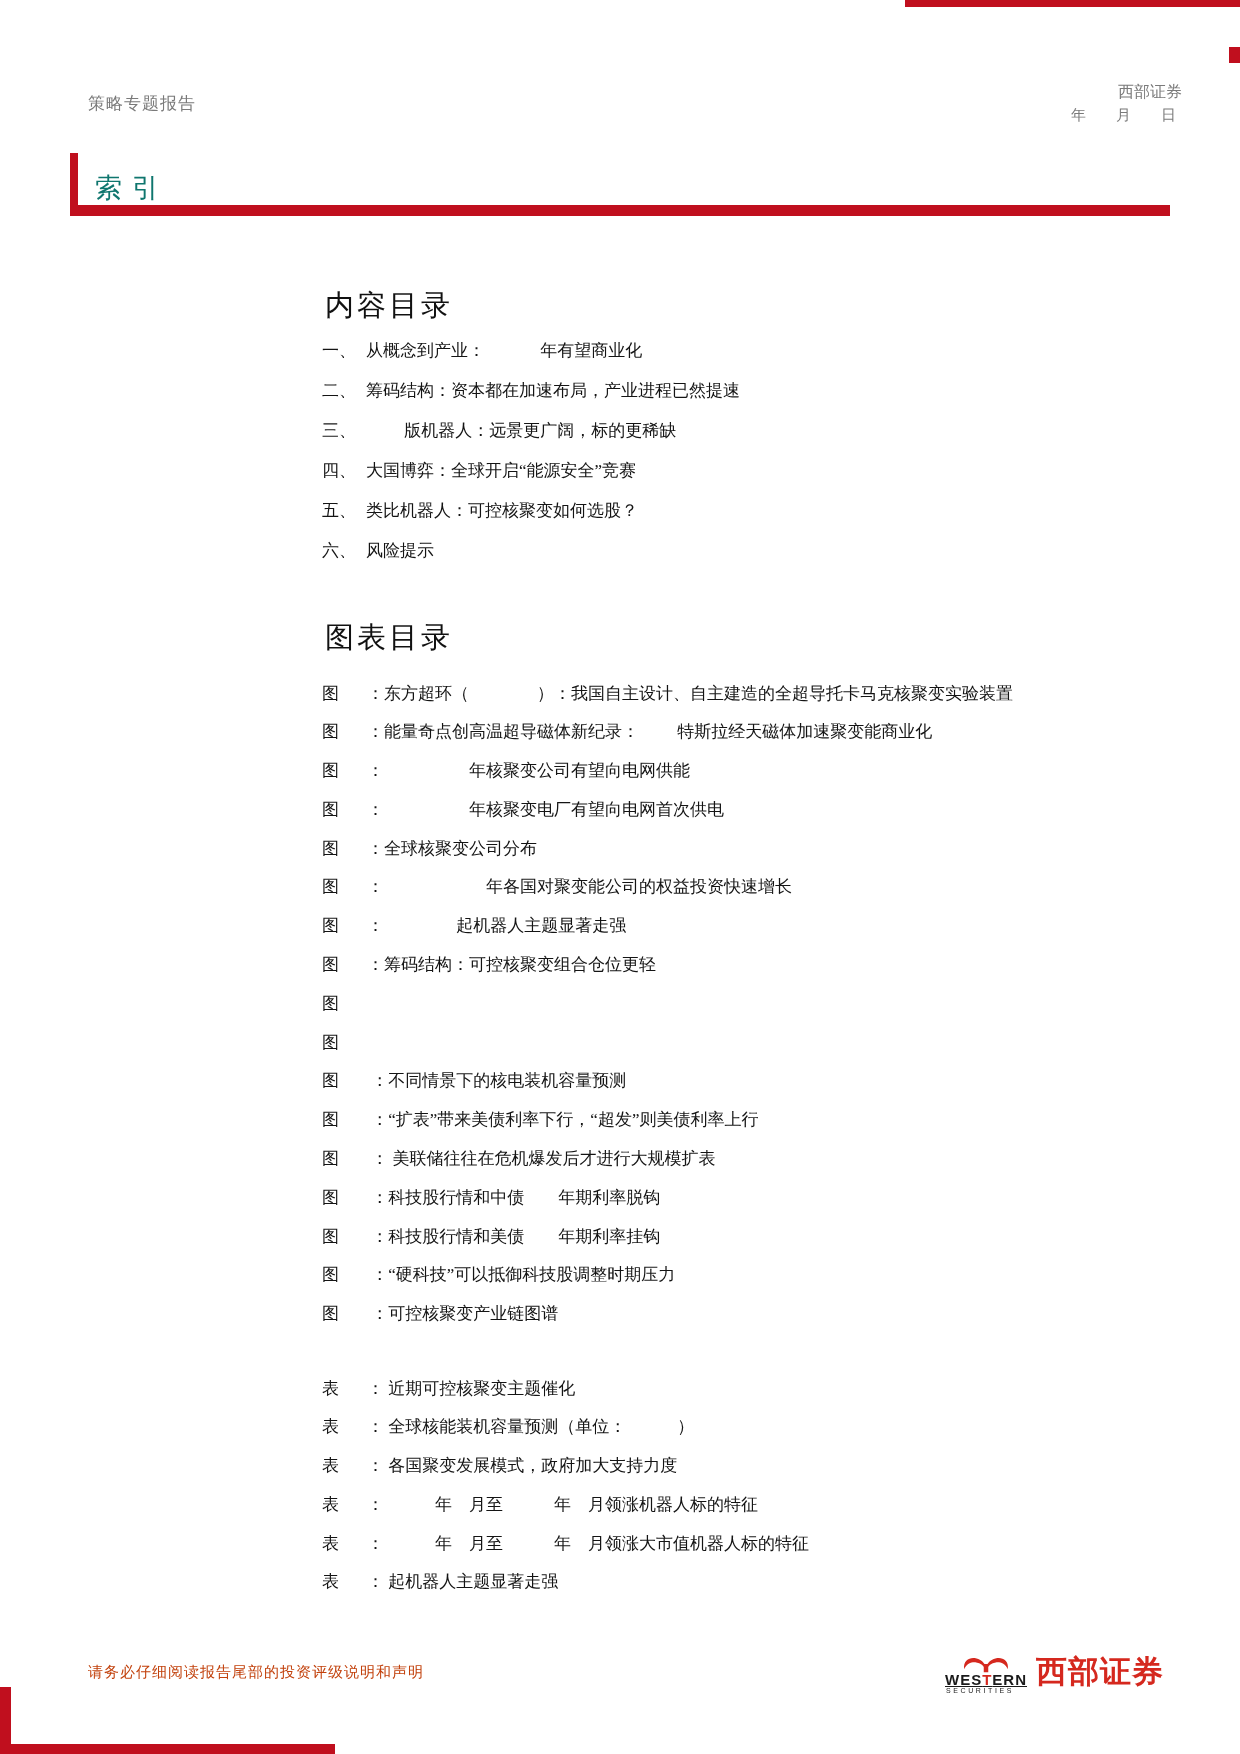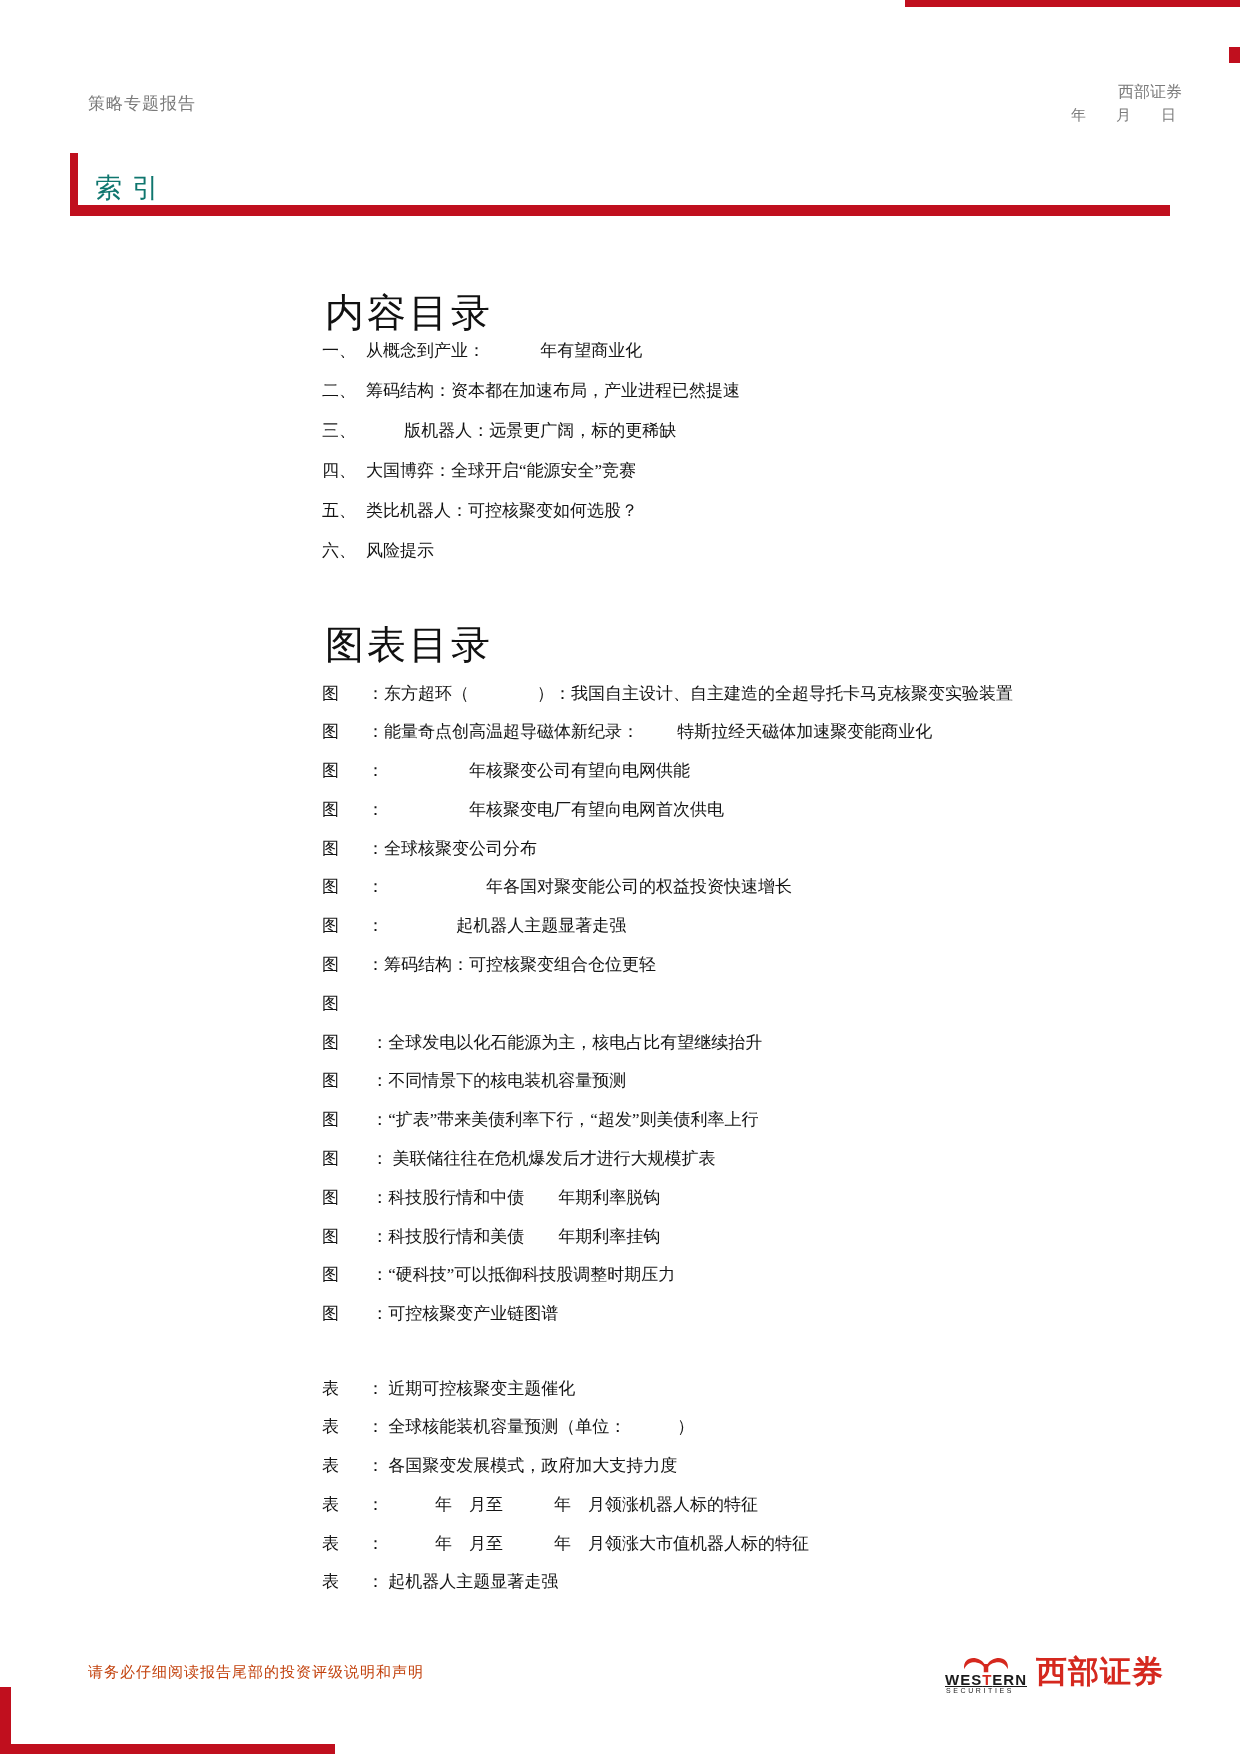--- a/index.html
+++ b/index.html
@@ -19,21 +19,21 @@
   .edge-square{position:absolute;left:1229px;top:47px;width:11px;height:16px;}
   
   .report-type{position:absolute;left:88px;top:92px;font-size:17px;color:#7a7a7a;letter-spacing:1px;}
   .brand-top{position:absolute;right:72px;top:82px;font-size:16px;color:#7a7a7a;text-align:right;}
   .date-line{position:absolute;right:78px;top:106px;font-size:15px;color:#7a7a7a;white-space:pre-wrap;}
   
   .index-vbar{position:absolute;left:70px;top:153px;width:8px;height:63px;}
   .index-hbar{position:absolute;left:70px;top:205px;width:1100px;height:11px;}
   .index-title{position:absolute;left:95px;top:158px;font-size:27px;letter-spacing:10px;color:#0f766e;margin-top:12px;}
   
-  .sec-heading{position:absolute;left:325px;font-size:39px;letter-spacing:3px;color:#111;}
+  .sec-heading{position:absolute;left:325px;font-size:29px;letter-spacing:3px;color:#111;}
   .h-contents{top:286px;}
   .h-figures{top:618px;}
   
   .toc-list{position:absolute;left:322px;}
   .l-contents{top:339px;}
   .l-figures{top:682px;}
   .l-tables{top:1377px;}
   .toc-row{display:flex;align-items:center;height:22px;font-size:17px;color:#141414;}
   .l-contents .toc-row{margin-bottom:18px;}
   .l-figures .toc-row,.l-tables .toc-row{margin-bottom:16.8px;}
@@ -131,21 +131,20 @@
     </div>
     <div class="toc-row">
       <span class="toc-tag">图</span>
       <span class="toc-title">：筹码结构：可控核聚变组合仓位更轻</span>
     </div>
     <div class="toc-row">
       <span class="toc-tag">图</span>
     </div>
     <div class="toc-row">
       <span class="toc-tag">图</span>
-      <span class="toc-title"> ：全球发电以化石能源为主，核电占比有望继续抬升</span>
     </div>
     <div class="toc-row">
       <span class="toc-tag">图</span>
       <span class="toc-title"> ：不同情景下的核电装机容量预测</span>
     </div>
     <div class="toc-row">
       <span class="toc-tag">图</span>
       <span class="toc-title"> ：“扩表”带来美债利率下行，“超发”则美债利率上行</span>
     </div>
     <div class="toc-row">

